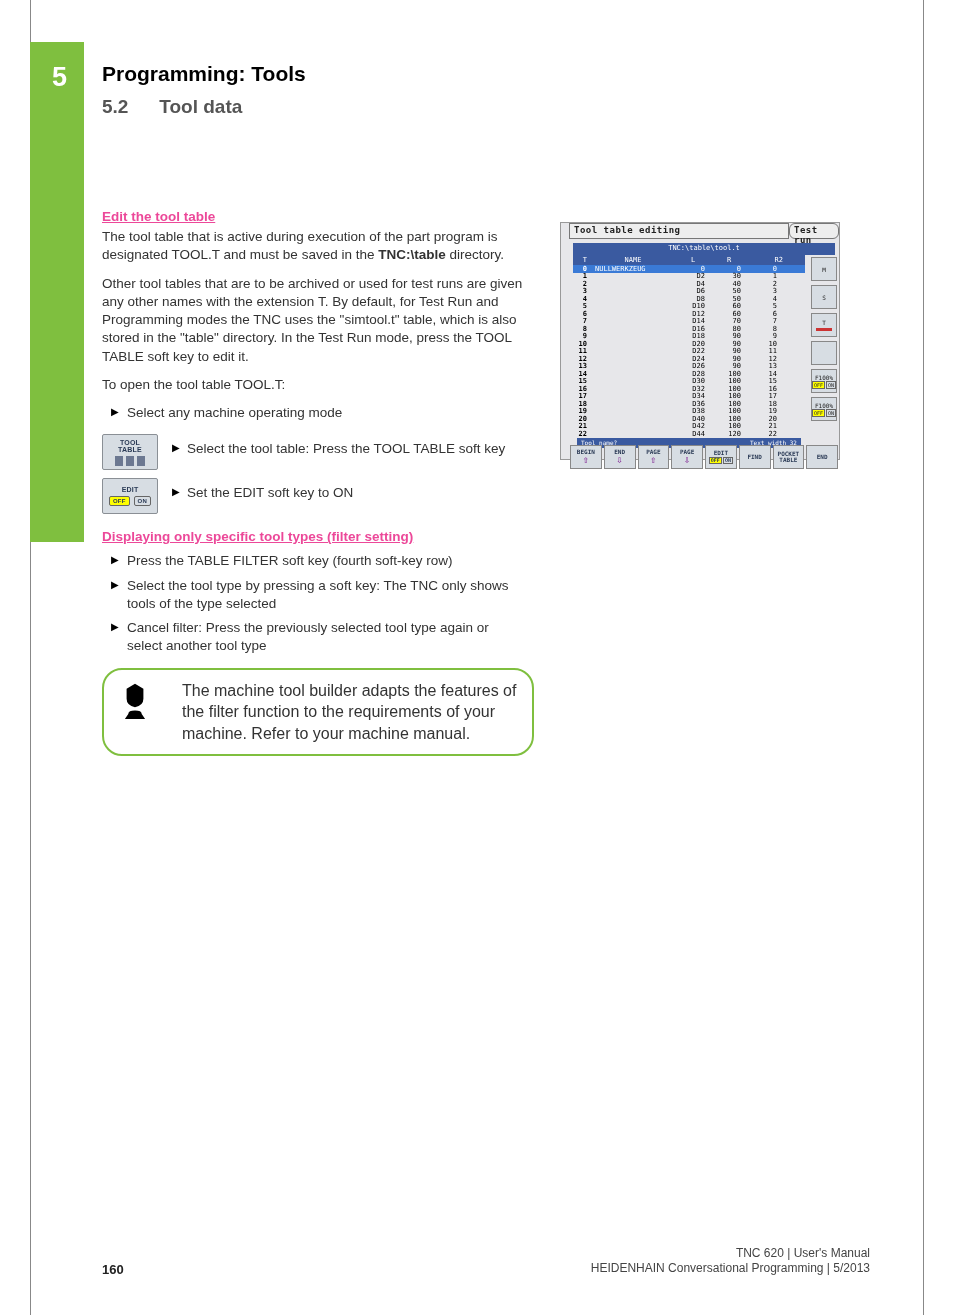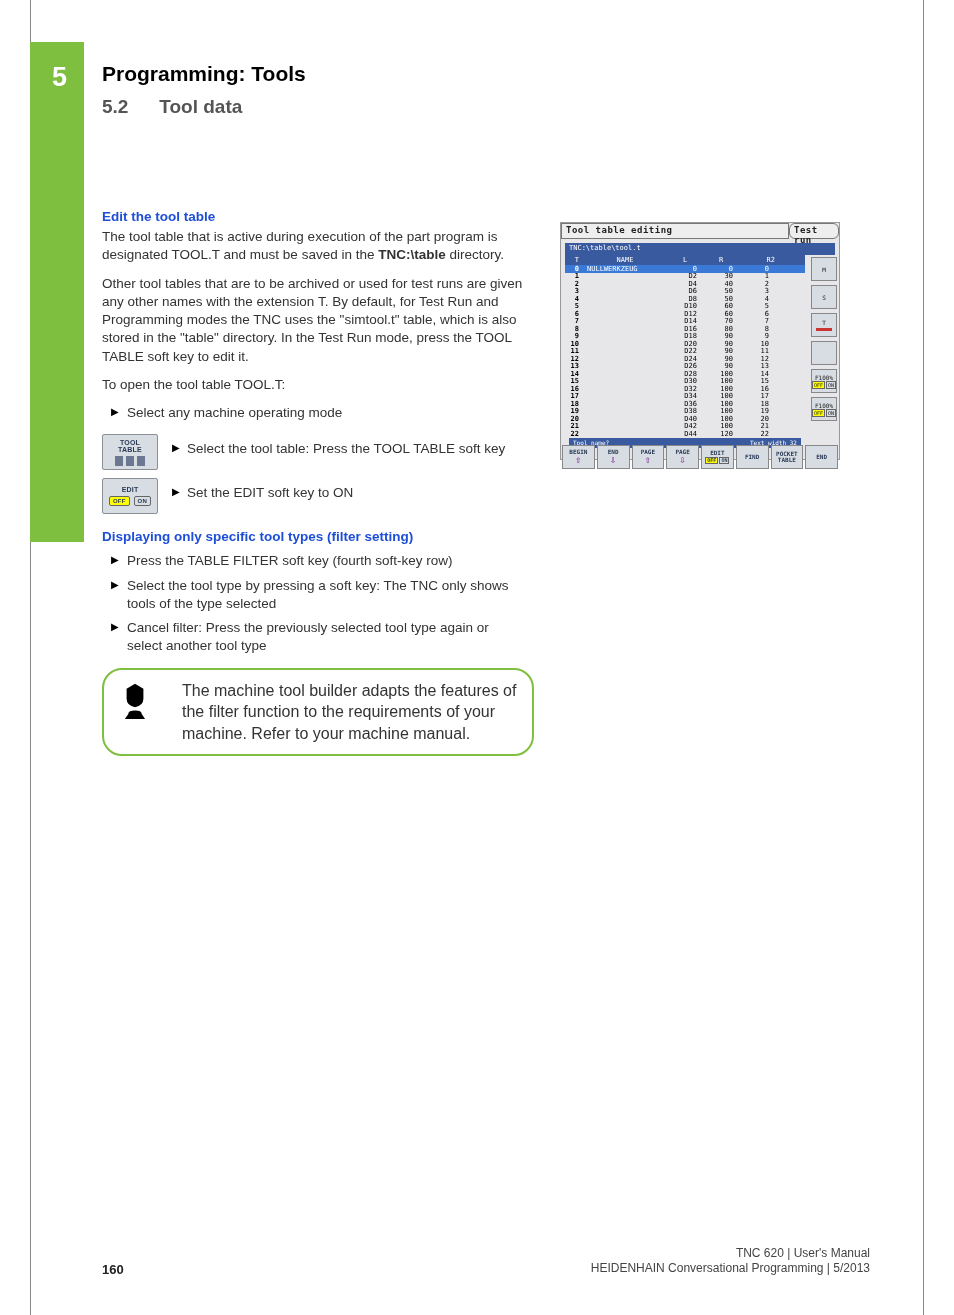--- a/index.html
+++ b/index.html
@@ -55,21 +55,21 @@
   .section-num { display: inline-block; width: 52px; }
   .content {
     position: absolute;
     top: 202px;
     left: 102px;
     width: 432px;
     font-size: 13.5px;
     line-height: 1.35;
     color: #333;
   }
-  .content h4 { font-size: 13.5px; font-weight: bold; margin: 6px 0 2px; color: #1d4ed8; }
+  .content h4 { font-size: 13.5px; font-weight: bold; margin: 6px 0 2px; color: #ec4899; text-decoration: underline; }
   .content p { margin: 2px 0 10px; }
   .bold { font-weight: bold; }
   ul.bullets { list-style: none; margin: 4px 0 12px; }
   ul.bullets > li { padding-left: 16px; position: relative; margin: 6px 9px; }
   ul.bullets > li::before { content: "▶"; position: absolute; left: 0; top: 1px; font-size: 10px; color: #000; }
   .indent-block { display: flex; gap: 14px; margin: 6px 0 14px; }
   .softkey-stack { display: flex; flex-direction: column; gap: 8px; width: 56px; flex: 0 0 56px; }
   .softkey {
     width: 56px; height: 36px; background: #d7dde3;
     border: 1px solid #8a8f95; border-radius: 2px;
@@ -103,30 +103,31 @@
   .note-text { font-size: 16px; line-height: 1.35; }
   .screenshot {
     position: absolute;
     top: 222px;
     left: 560px;
     width: 280px;
     height: 238px;
     background: #e7e7ea;
     border: 1px solid #999;
     font-family: monospace;
+    padding-left: 8px;
   }
   .ss-titlebar {
     display: flex; height: 16px;
   }
   .ss-titlebar .ttl {
     flex: 1; background: #eee; border: 1px solid #777; font-size: 9px;
     padding: 1px 4px; letter-spacing: 0.5px; font-weight: bold;
   }
   .ss-titlebar .ttl.small { flex: 0 0 50px; border-radius: 6px; }
-  .ss-pathbar { height: 12px; background: #3a5aa0; color: #fff; font-size: 7px; padding: 1px 4px; margin: 4px 4px 0 4px; }
+  .ss-pathbar { height: 12px; background: #3a5aa0; color: #fff; font-size: 7px; padding: 1px 4px; margin: 4px 4px 0 4px; text-align: center; }
   .ss-body { display: flex; height: 188px; }
   .ss-table { flex: 1; padding: 0 4px; }
   .ss-header-row { display: flex; background: #3a5aa0; color: #fff; font-size: 7px; height: 10px; align-items: center; }
   .ss-header-row .c1 { width: 18px; text-align: right; padding-right: 4px;}
   .ss-header-row .c2 { width: 84px; text-align: center; }
   .ss-header-row .c3 { width: 36px; text-align: center; }
   .ss-header-row .c4 { width: 36px; text-align: center; }
   .ss-header-row .c5 { width: 36px; text-align: right; }
   .ss-rows { font-size: 7px; color: #000; }
   .ss-row { display: flex; height: 7.5px; align-items: center; }

